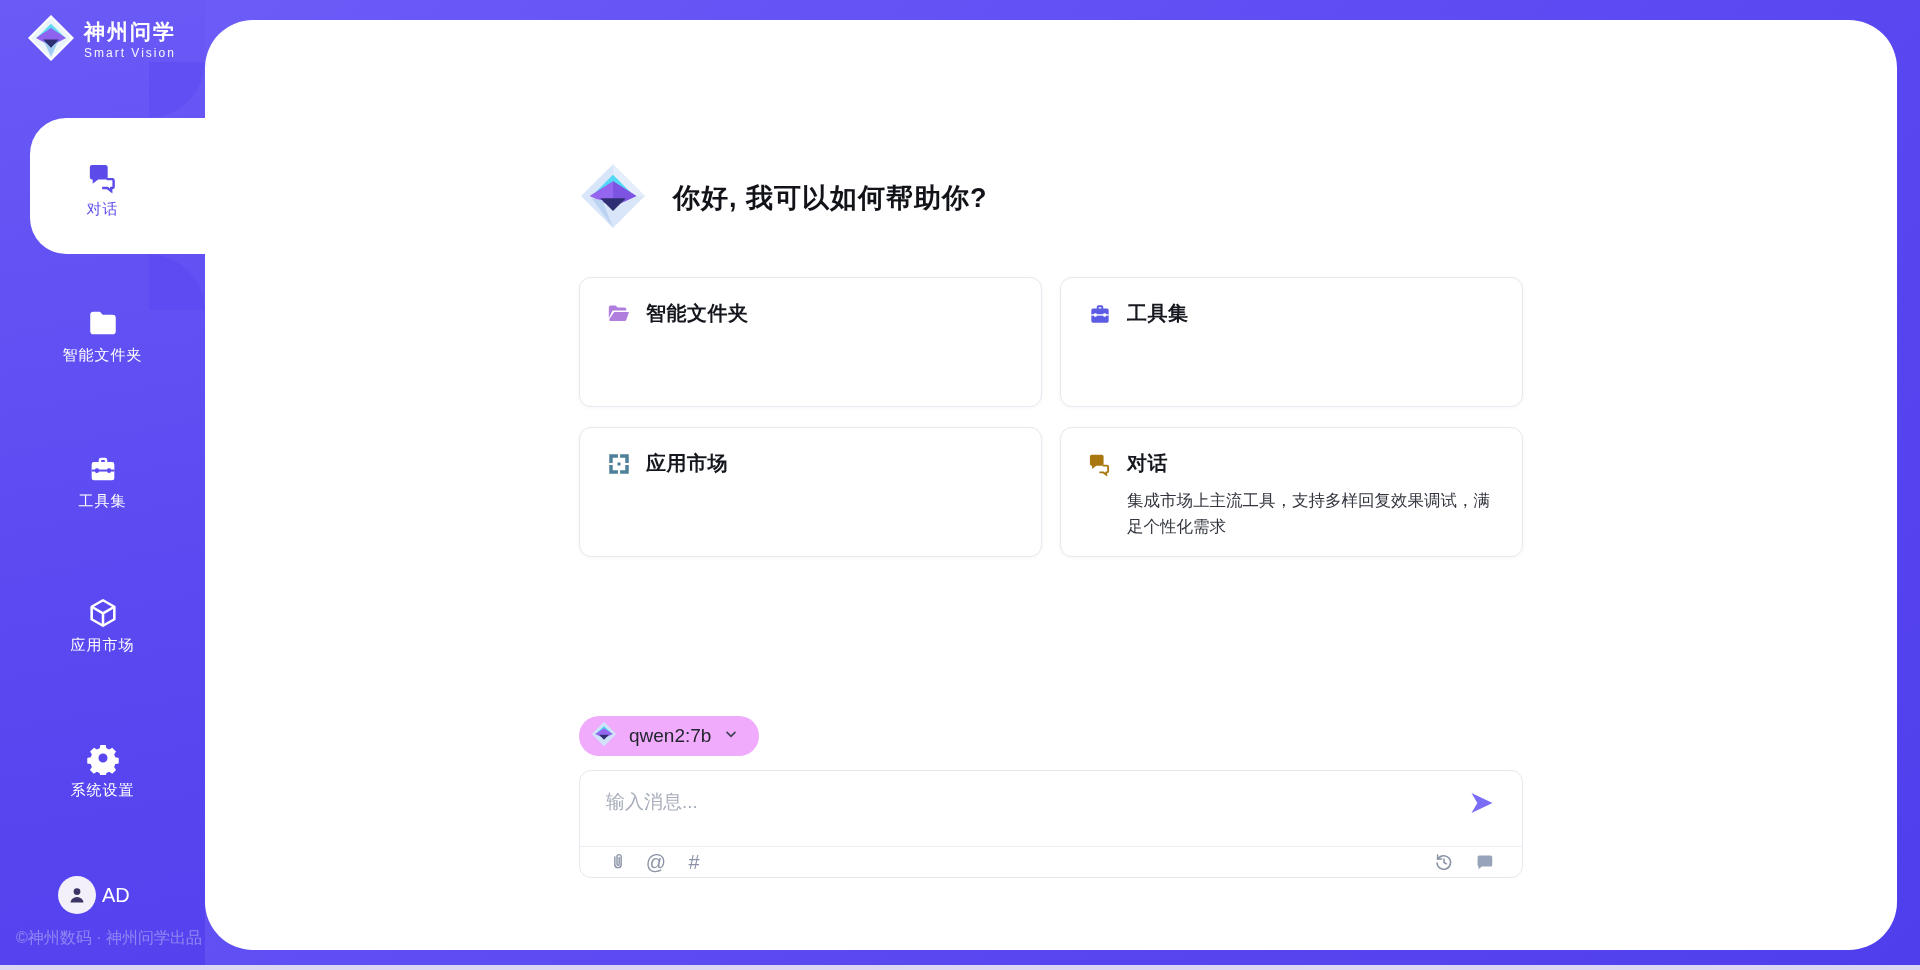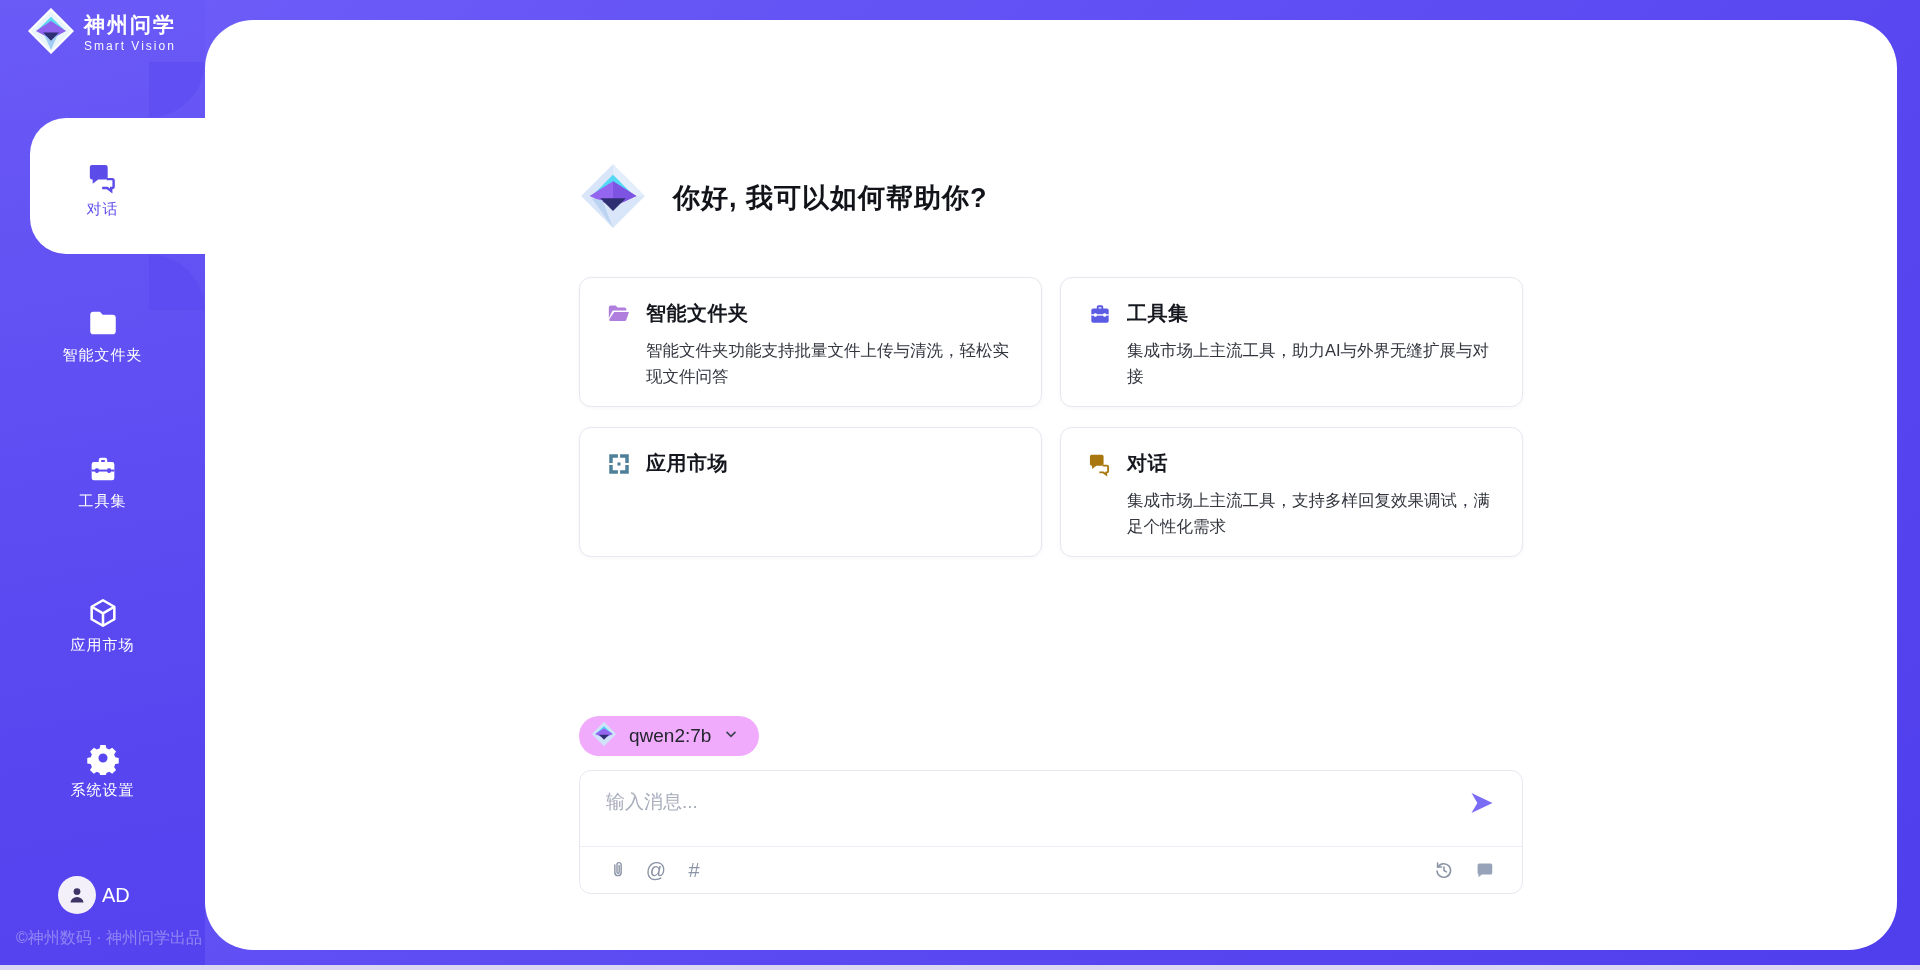--- a/index.html
+++ b/index.html
@@ -5,21 +5,21 @@
   * { margin:0; padding:0; box-sizing:border-box; }
   html,body { width:1920px; height:970px; overflow:hidden; }
   body {
     font-family:"Liberation Sans","DejaVu Sans",sans-serif;
     background:linear-gradient(135deg,#6e5ef8 0%,#5f4ef3 45%,#4f3eec 100%);
     position:relative;
   }
   
   .sidebar { position:absolute; left:0; top:0; width:205px; height:970px;
     background:linear-gradient(170deg,#6a5af6 0%,#5c4bf1 55%,#5342ee 100%); z-index:1; }
-  .brand { position:absolute; left:28px; top:8px; display:flex; align-items:center; gap:10px; }
+  .brand { position:absolute; left:28px; top:15px; display:flex; align-items:center; gap:10px; }
   .brand-text { color:#fff; line-height:1.1; }
   .brand-cn { font-size:21px; font-weight:bold; letter-spacing:2px; }
   .brand-en { font-size:12px; letter-spacing:2px; margin-top:3px; opacity:.95; }
 
   .nav-item { position:absolute; left:0; width:205px; height:76px; text-align:center;
     color:#fff; cursor:pointer; z-index:4; }
   .nav-item .nicon { display:block; margin:0 auto; width:34px; height:34px; }
   .nav-item .nlabel { display:block; margin-top:6px; font-size:15px; letter-spacing:1px; }
   .nav-item.active { color:#5b4be9; }
 
@@ -49,21 +49,21 @@
     box-shadow:0 1px 4px rgba(40,40,80,.04); cursor:pointer; }
   .card-head { display:flex; align-items:center; gap:14px; }
   .card-title { font-size:20px; font-weight:bold; color:#15171e; letter-spacing:.5px; }
   .card-desc { margin-top:10px; margin-left:40px; font-size:16.5px; line-height:1.6; color:#33363f; }
   .cicon { width:26px; height:26px; flex:0 0 26px; }
 
   .model-pill { position:absolute; top:696px; left:0; height:40px; padding:0 20px 0 12px;
     background:#f0abfc; border-radius:20px; display:inline-flex; align-items:center; gap:12px; cursor:pointer; }
   .model-name { font-size:19px; color:#23262e; }
 
-  .composer { position:absolute; top:750px; left:0; width:944px; height:124px;
+  .composer { position:absolute; top:750px; left:0; width:944px; height:108px;
     border:1px solid #e7e7f0; border-radius:12px; background:#fff; }
   .composer textarea { position:absolute; left:26px; top:18px; width:820px; height:48px;
     border:none; outline:none; resize:none; font-family:inherit; font-size:19px; color:#333; }
   .composer textarea::placeholder { color:#a7adbb; }
   .send-btn { position:absolute; right:26px; top:18px; width:28px; height:28px; cursor:pointer; }
   .composer-divider { position:absolute; left:0; right:0; top:75px; height:1px; background:#ededf3; }
   .composer-tools { position:absolute; left:26px; right:26px; top:76px; bottom:0;
     display:flex; align-items:center; color:#8b94a6; }
   .tool { width:24px; height:24px; margin-right:14px; cursor:pointer; display:flex; align-items:center; justify-content:center; }
   .tool.text { font-size:20px; color:#8b94a6; }
@@ -182,36 +182,34 @@
       <div class="card">
         <div class="card-head">
           <span class="cicon" style="color:#b07fdd;">
             <svg width="26" height="26" viewBox="0 0 24 24" fill="currentColor">
               <path d="M2.6 6.1A1.9 1.9 0 0 1 4.5 4.2h4.3l1.9 1.9h6.4a1.7 1.7 0 0 1 1.7 1.7v1H7.2a1.9 1.9 0 0 0-1.8 1.3L2.6 16z"></path>
               <path d="M7.6 10.1h13.6l-2.4 7.2a1.7 1.7 0 0 1-1.6 1.2H4.1a1.2 1.2 0 0 1-1.1-1.6z"></path>
             </svg>
           </span>
           <span class="card-title">智能文件夹</span>
         </div>
-        <div class="card-desc">智能文件夹功能支持批量文件上传与清洗，轻松实现文件问答</div>
       </div>
 
       <div class="card">
         <div class="card-head">
           <span class="cicon" style="color:#5b5be4;">
             <svg width="26" height="26" viewBox="0 0 24 24">
               <path d="M9 7V5.6A1.6 1.6 0 0 1 10.6 4h2.8A1.6 1.6 0 0 1 15 5.6V7h3.4A1.6 1.6 0 0 1 20 8.6v9.8a1.6 1.6 0 0 1-1.6 1.6H5.6A1.6 1.6 0 0 1 4 18.4V8.6A1.6 1.6 0 0 1 5.6 7H9zm1.7 0h2.6V5.7h-2.6V7z" fill="currentColor"></path>
               <rect x="6.4" y="11.2" width="2.6" height="3.4" rx="1" fill="#fff"></rect>
               <rect x="15" y="11.2" width="2.6" height="3.4" rx="1" fill="#fff"></rect>
               <rect x="4" y="12.2" width="16" height="1.3" fill="#fff"></rect>
             </svg>
           </span>
           <span class="card-title">工具集</span>
         </div>
-        <div class="card-desc">集成市场上主流工具，助力AI与外界无缝扩展与对接</div>
       </div>
 
       <div class="card">
         <div class="card-head">
           <span class="cicon" style="color:#4e8099;">
             <svg width="26" height="26" viewBox="0 0 24 24" fill="currentColor">
               <path d="M3 3h8v3.2H6.2V11H3z"></path>
               <path d="M13 3h8v8h-3.2V6.2H13z"></path>
               <path d="M3 13h3.2v4.8H11V21H3z"></path>
               <path d="M17.8 13H21v8h-8v-3.2h4.8z"></path>

